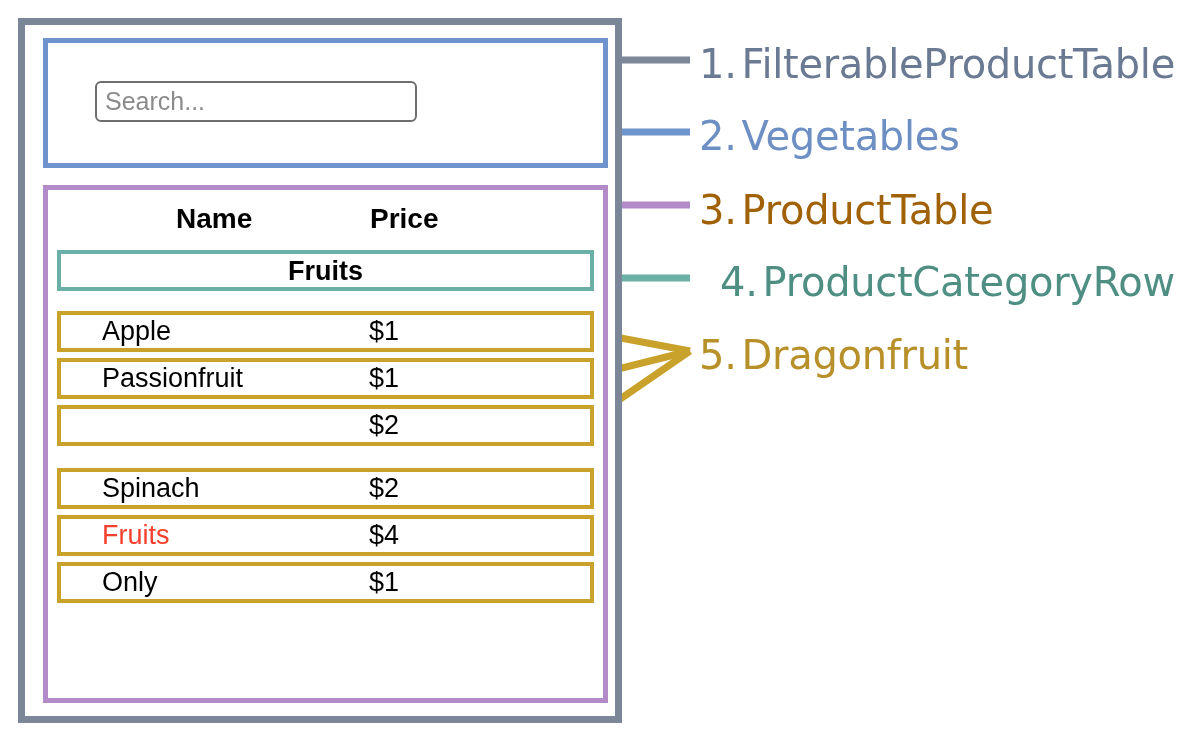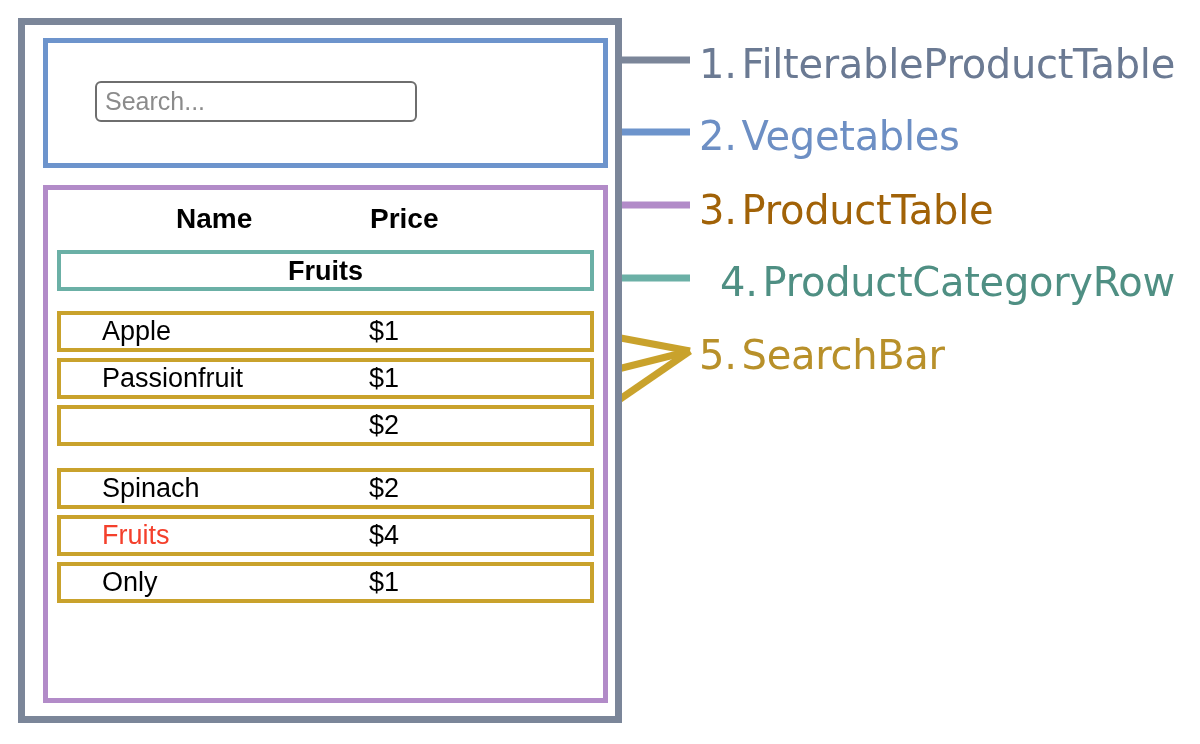--- a/index.html
+++ b/index.html
@@ -270,14 +270,14 @@
 <div class="callout-label" style="top:116px; color:#6d8fc4;">
   <span class="callout-num">2.</span><span>Vegetables</span>
 </div>
 <div class="callout-label" style="top:190px; color:#a16207;">
   <span class="callout-num">3.</span><span>ProductTable</span>
 </div>
 <div class="callout-label" style="top:262px; color:#4f8f83;margin-left:21px;">
   <span class="callout-num">4.</span><span>ProductCategoryRow</span>
 </div>
 <div class="callout-label" style="top:335px; color:#b8902a;">
-  <span class="callout-num">5.</span><span>SearchBar</span>
+  <span class="callout-num">5.</span><span>Dragonfruit</span>
 </div>
 
 </body></html>

